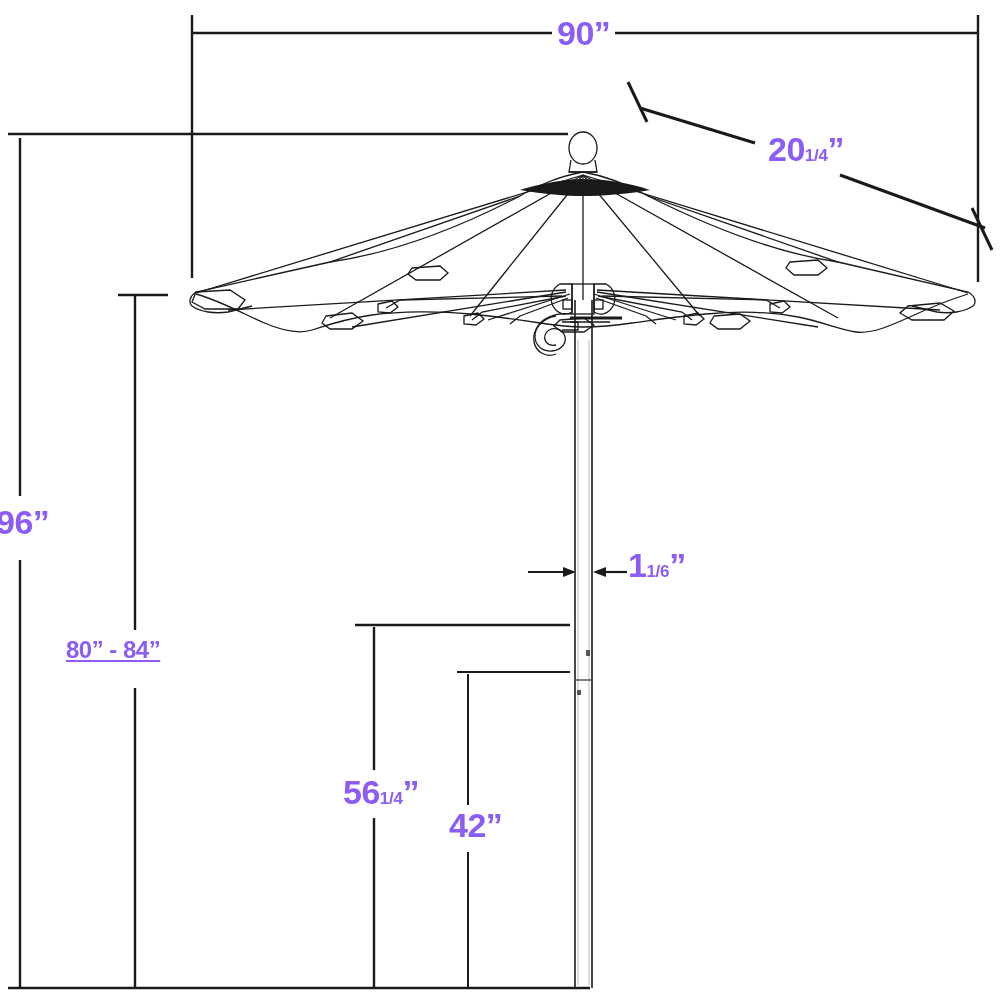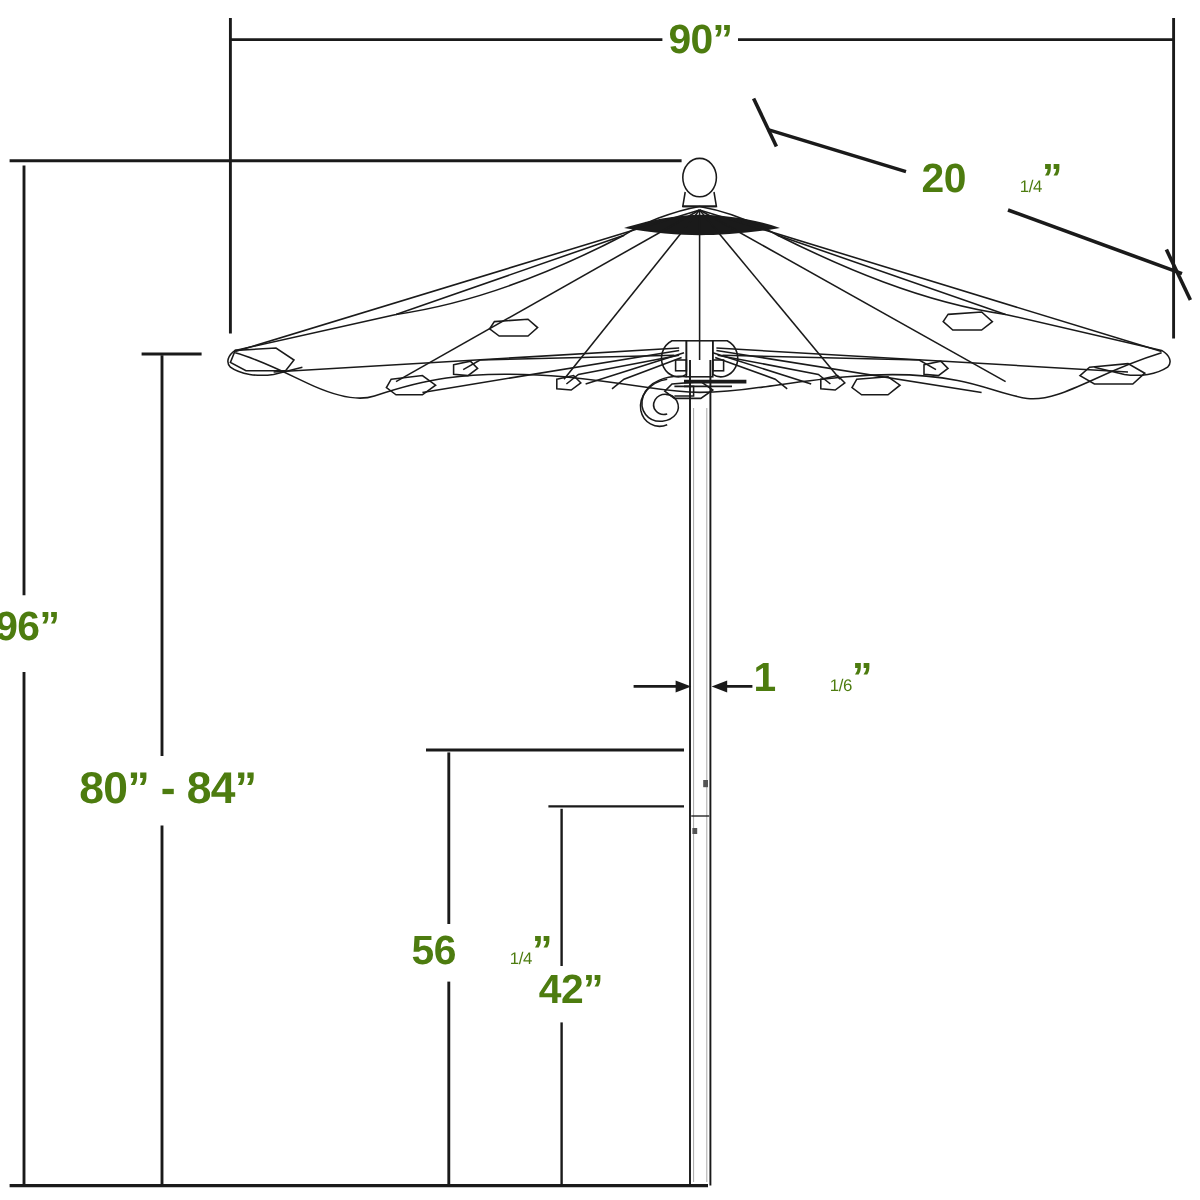--- a/index.html
+++ b/index.html
@@ -20,50 +20,49 @@
   }
   #drawing {
     position: absolute;
     left: 0;
     top: 0;
     width: 1000px;
     height: 1000px;
   }
   .dim-label {
     position: absolute;
-    color: #4d7c0f;
+    color: #8b5cf6;
     font-family: "Liberation Sans", sans-serif;
     font-weight: bold;
     white-space: nowrap;
     background: #ffffff;
     line-height: 1;
     letter-spacing: -0.5px;
   }
   .dim-label .whole {
     font-size: 34px;
     font-weight: bold;
   }
   .dim-label .frac {
-    font-size: 14px;
-    font-weight: normal;
+    font-size: 17px;
+    font-weight: bold;
     letter-spacing: -0.3px;
-    margin-left: 45px;
   }
   .dim-label .qt {
     font-size: 34px;
     font-weight: bold;
   }
   #lbl-90  { left: 557px; top: 16px; }
   #lbl-43  { left: 768px; top: 132px; }
   #lbl-96  { left: -4px;  top: 505px; }
   #lbl-8084{ left: 66px;  top: 638px; }
   #lbl-48  { left: 343px; top: 775px; }
   #lbl-32  { left: 449px; top: 808px; }
   #lbl-15  { left: 628px; top: 548px; }
-  #lbl-8084 .whole { font-size: 37px; }
+  #lbl-8084 .whole { font-size: 24px; text-decoration: underline; }
   #lbl-96 .whole { font-size: 34px; }
 </style>
 </head>
 <body>
 
 <div id="stage">
 
   <svg id="drawing" viewBox="0 0 1000 1000" xmlns="http://www.w3.org/2000/svg">
 
     <g fill="none" stroke="#1a1a1a" stroke-linecap="butt" stroke-linejoin="miter">

